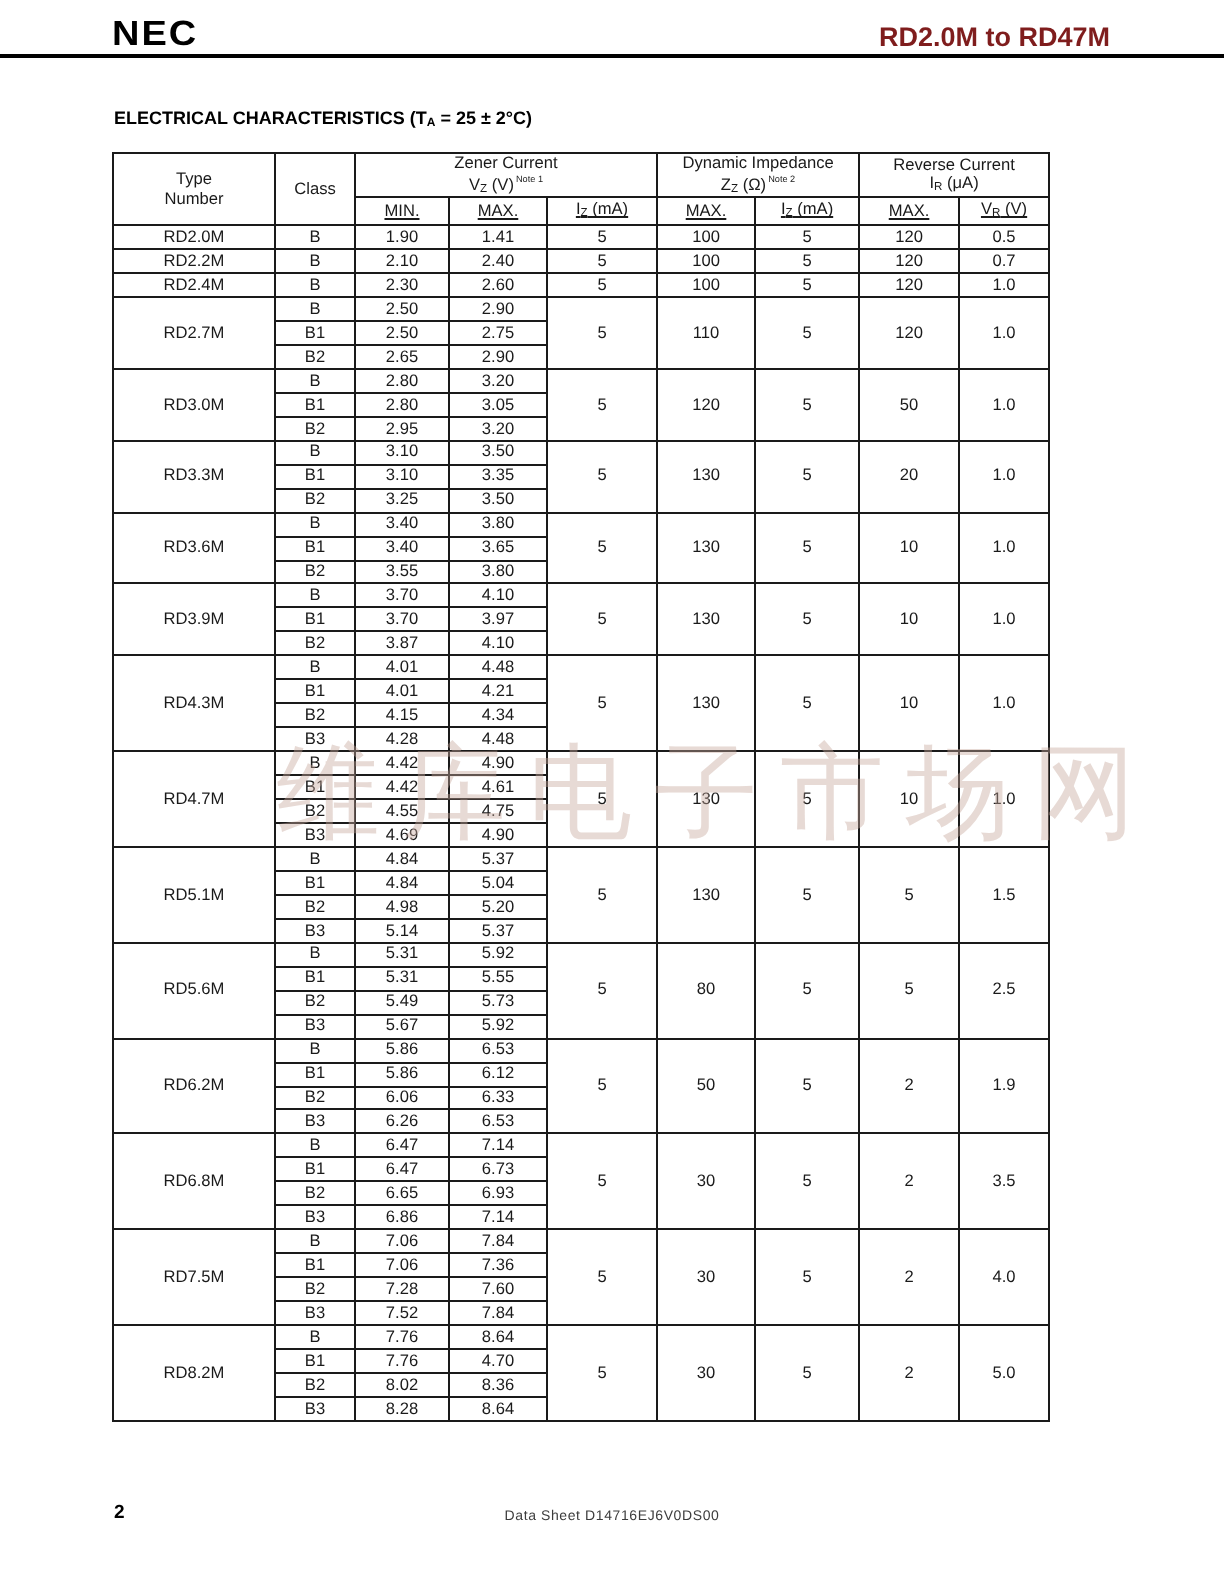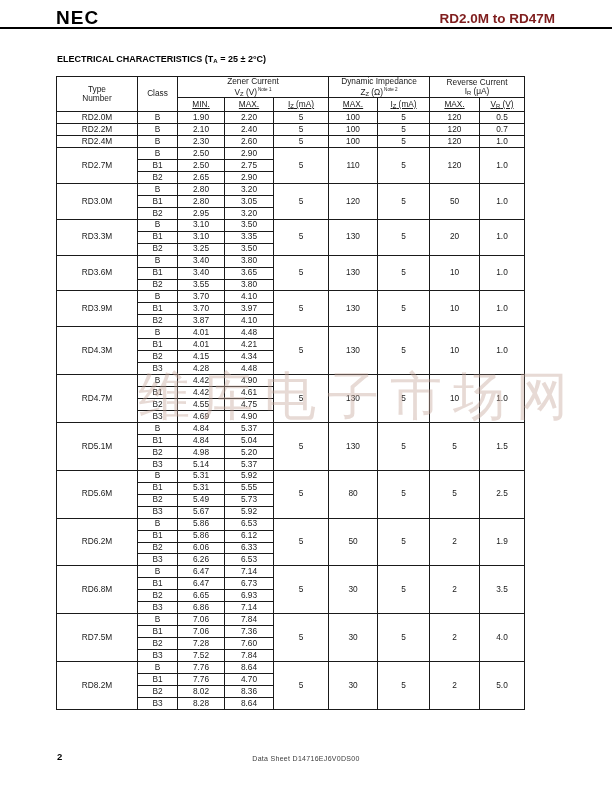--- a/index.html
+++ b/index.html
@@ -110,21 +110,21 @@
         <th><span>I</span><span class="sb">Z</span><span> (mA)</span></th>
         <th>MAX.</th>
         <th><span>V</span><span class="sb">R</span><span> (V)</span></th>
       </tr>
     </thead>
     <tbody>
         <tr class="group-first">
           <td>RD2.0M</td>
           <td>B</td>
           <td>1.90</td>
-          <td>2.20</td>
+          <td>1.41</td>
           <td>5</td>
           <td>100</td>
           <td>5</td>
           <td>120</td>
           <td>0.5</td>
         </tr>
         <tr class="group-first">
           <td>RD2.2M</td>
           <td>B</td>
           <td>2.10</td>

